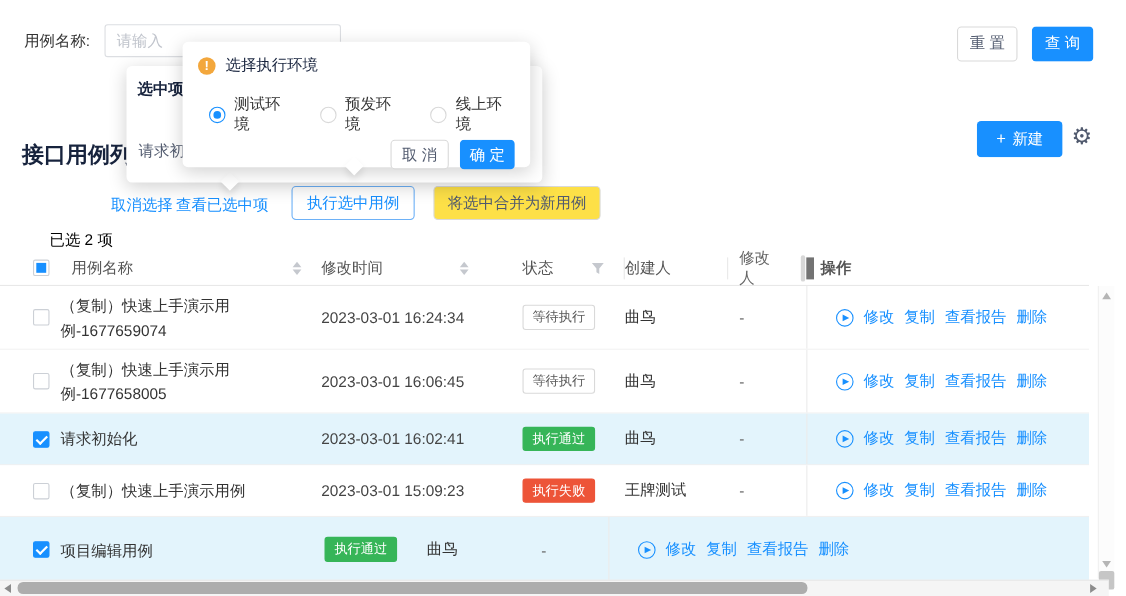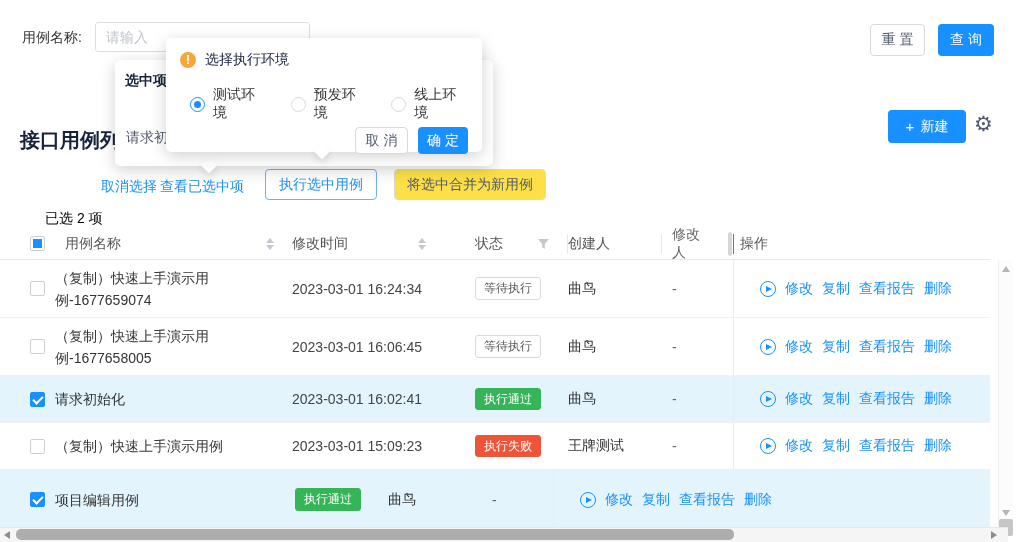--- a/index.html
+++ b/index.html
@@ -44,21 +44,21 @@
   .c-cb   { width:52px;  padding-left:30px; flex:none; }
   .c-name { width:238px; padding-left:3px;  flex:none; }
   .thead .c-name { padding-left:13px; }
   .c-time { width:180px; padding-left:2px;  flex:none; color:#444; }
   .c-status { width:98px; flex:none; }
   .trow .c-status { padding-left:5px; }
   .c-creator { width:94px; flex:none; }
   .c-mod  { width:71px; flex:none;gap:16px; }
   .trow .c-mod { padding-left:10px; color:#666; }
   .c-ops  { width:257px; flex:none; border-left:1px solid #ececec; padding-left:26px; gap:9px; }
-  .thead .c-ops { padding-left:6px; border-left:1px solid #737373; }
+  .thead .c-ops { padding-left:6px; border-left:7px solid #737373;font-weight:bold; }
   .thead .c-status, .thead .c-creator { border-right:1px solid #e8e8e8; }
   .thead .cell { height:20px; }
   .r1,.r2 { height:58px; }
   .r3,.r4 { height:47px; }
   .r5 { height:60px;align-items:center; }
   .row-sel { background:#e3f4fc; }
   .name-text { width:176px; line-height:22px; }
 
   
   .cb { width:15px; height:15px; border:1px solid #ccd0d6; border-radius:2px; background:#fff;

